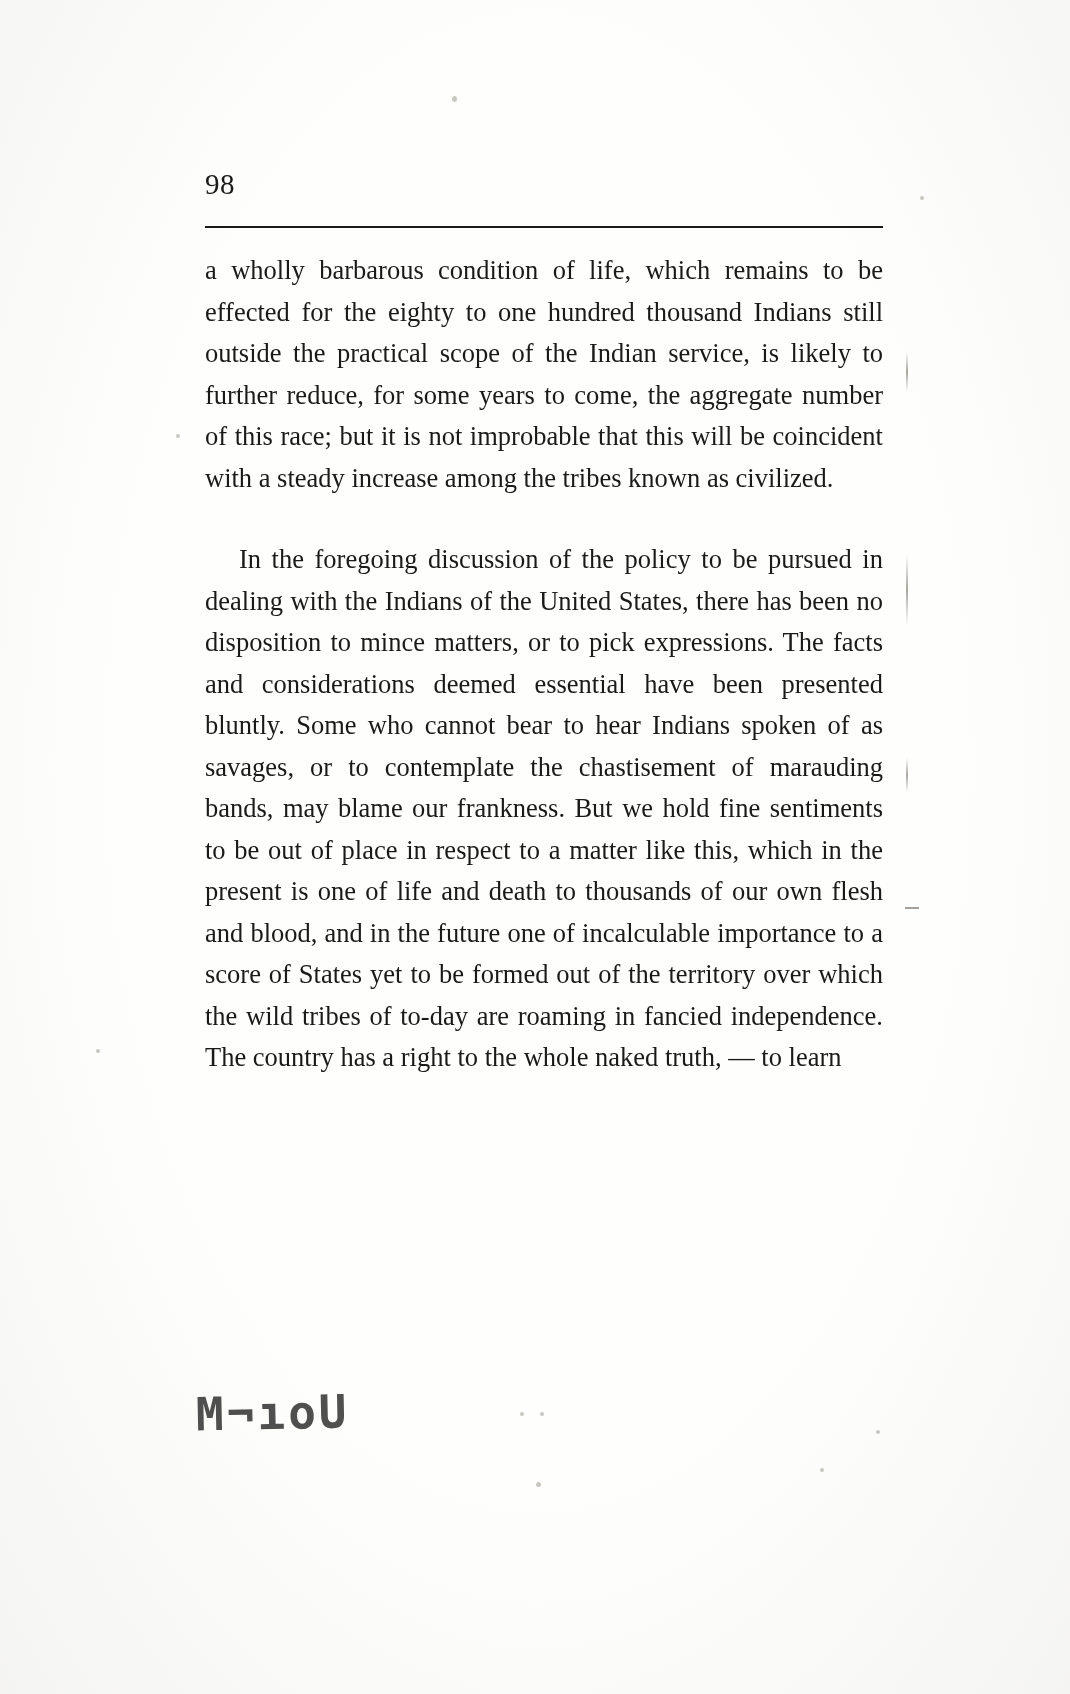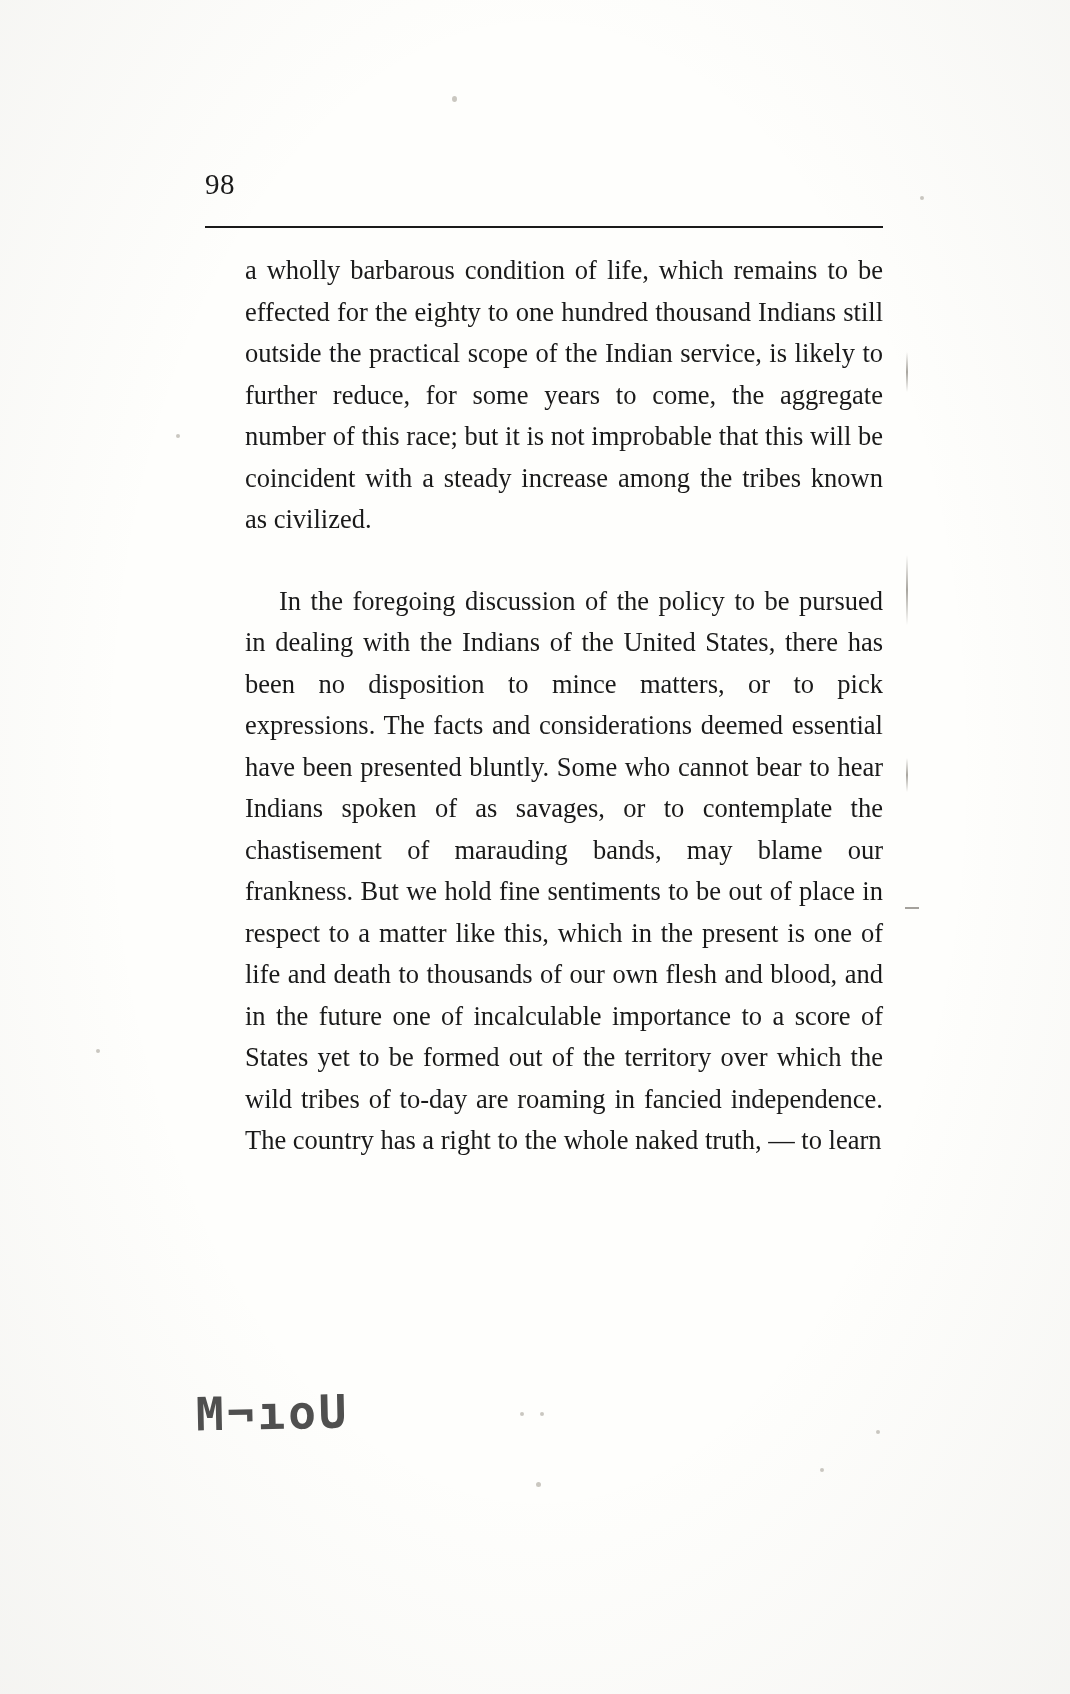--- a/index.html
+++ b/index.html
@@ -55,21 +55,20 @@
     padding-right: 80px;
     white-space: nowrap;
   }
   .rule {
     margin-top: 18px;
     border-top: 2px solid #1a1a1a;
     width: 678px;
   }
   .body-text {
     margin-top: 22px;
-    margin-left: 40px;
   }
   p.para {
     margin: 0;
     font-size: 26.5px;
     line-height: 41.5px;
     text-align: justify;
     text-justify: inter-word;
     hyphens: manual;
   }
   p.para + p.para {

